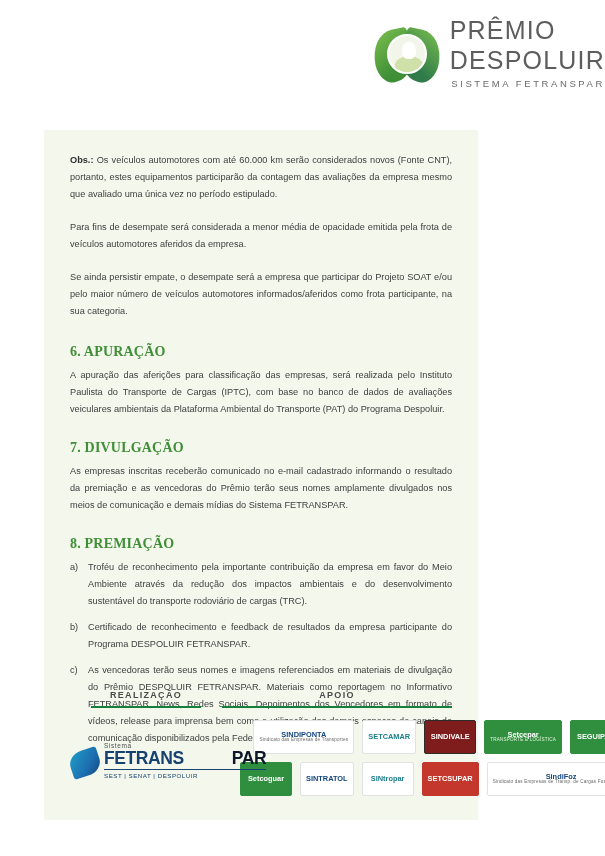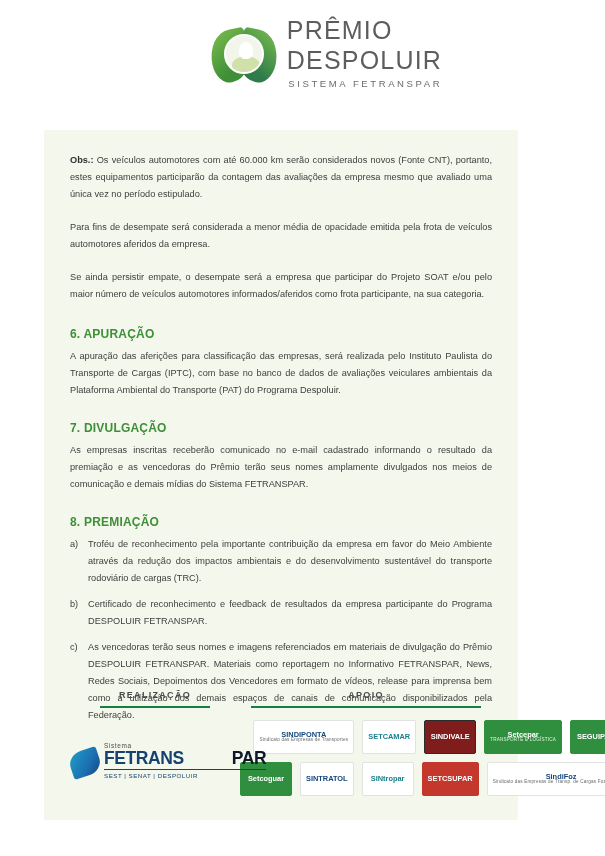--- a/index.html
+++ b/index.html
@@ -15,21 +15,21 @@
     color: #3b3b3b;
     position: relative;
     overflow: hidden;
   }
 
   
   .header {
     height: 107px;
     display: flex;
     align-items: center;
-    justify-content: center;
+    justify-content: flex-end;
     gap: 10px;
     padding-left: 48px;
   }
   .logo-mark {
     width: 66px;
     height: 66px;
     position: relative;
     flex: 0 0 auto;
   }
   .logo-mark .leaf-left,
@@ -98,42 +98,43 @@
     letter-spacing: 2.6px;
     color: #6b6b6b;
     text-align: right;
   }
 
   
   .panel {
     position: absolute;
     left: 44px;
     top: 130px;
-    width: 474px;
+    width: 434px;
     height: 690px;
     background: #f3f7ec;
     border-radius: 2px;
     padding: 22px 26px 0 26px;
   }
 
   p, li, div.txt {
     font-size: 9.2px;
     line-height: 1.85;
     color: #404040;
     margin: 0 0 16px 0;
     text-align: justify;
   }
   b, strong { color: #2f2f2f; }
 
   h2.section {
-    font-size: 12px;
+    font-size: 14px;
     color: #3f8f37;
     font-weight: bold;
     margin: 22px 0 7px 0;
     letter-spacing: 0.2px;
+    font-family: Liberation Serif, serif;
   }
   h2.section.first { margin-top: 24px; }
 
   ol.alpha {
     margin: 0;
     padding: 0;
     list-style: none;
   }
   ol.alpha li {
     position: relative;

